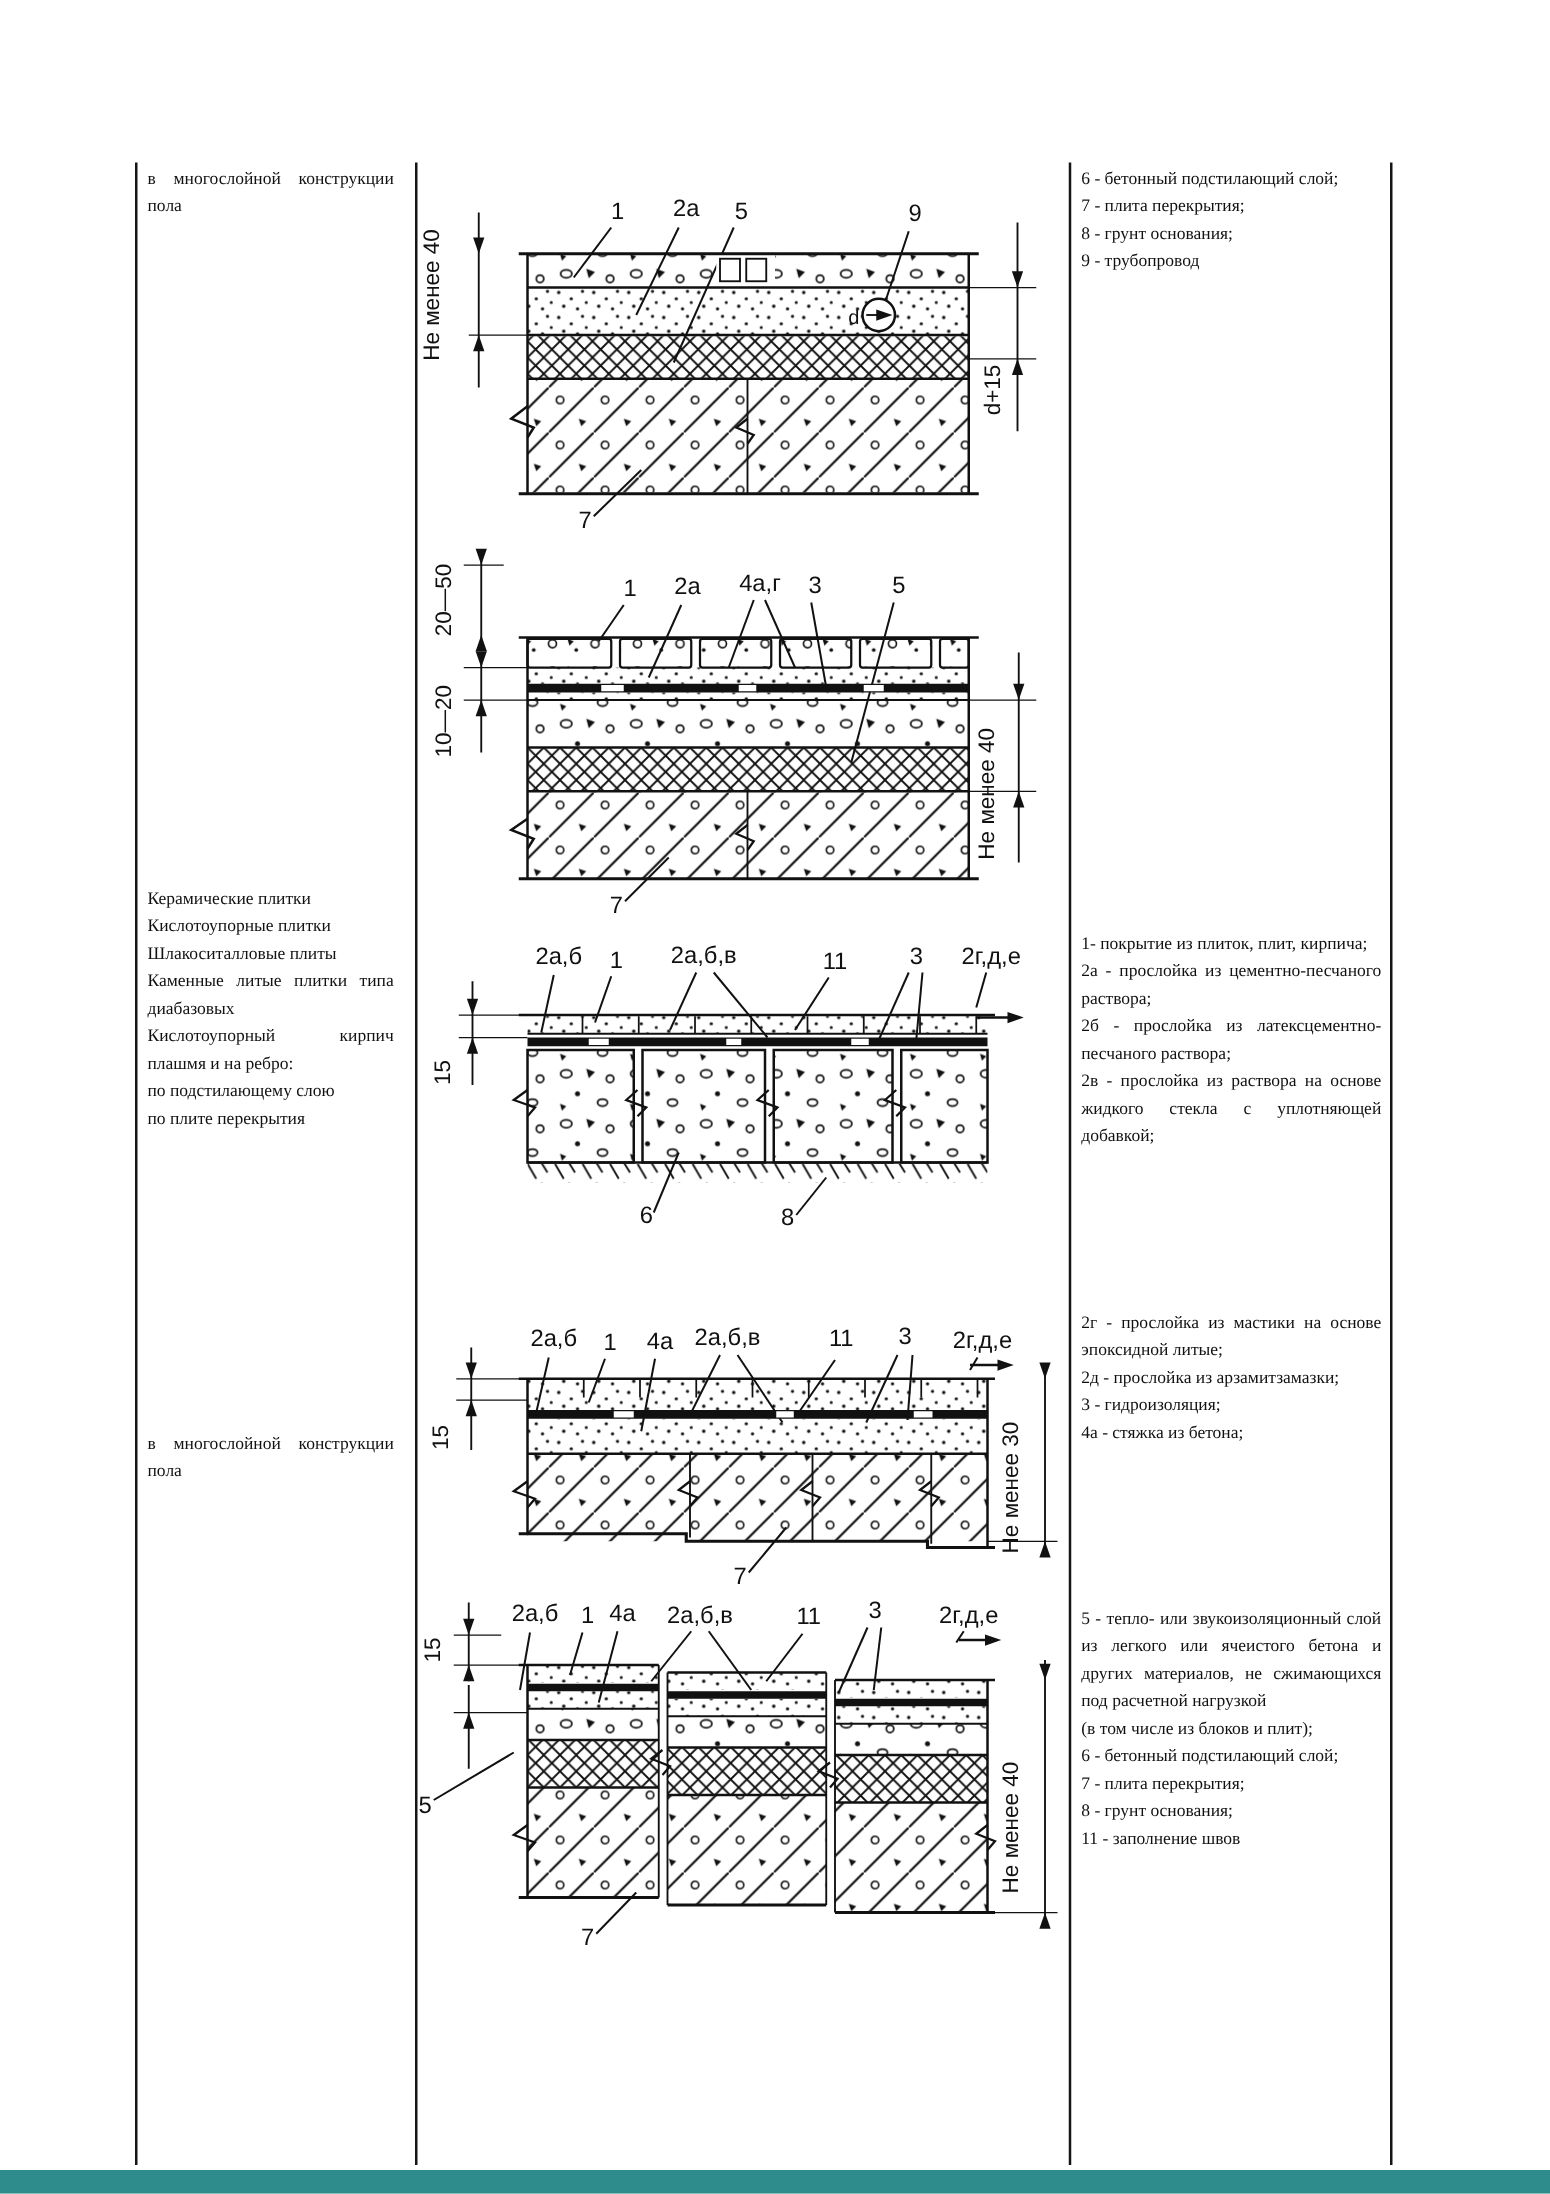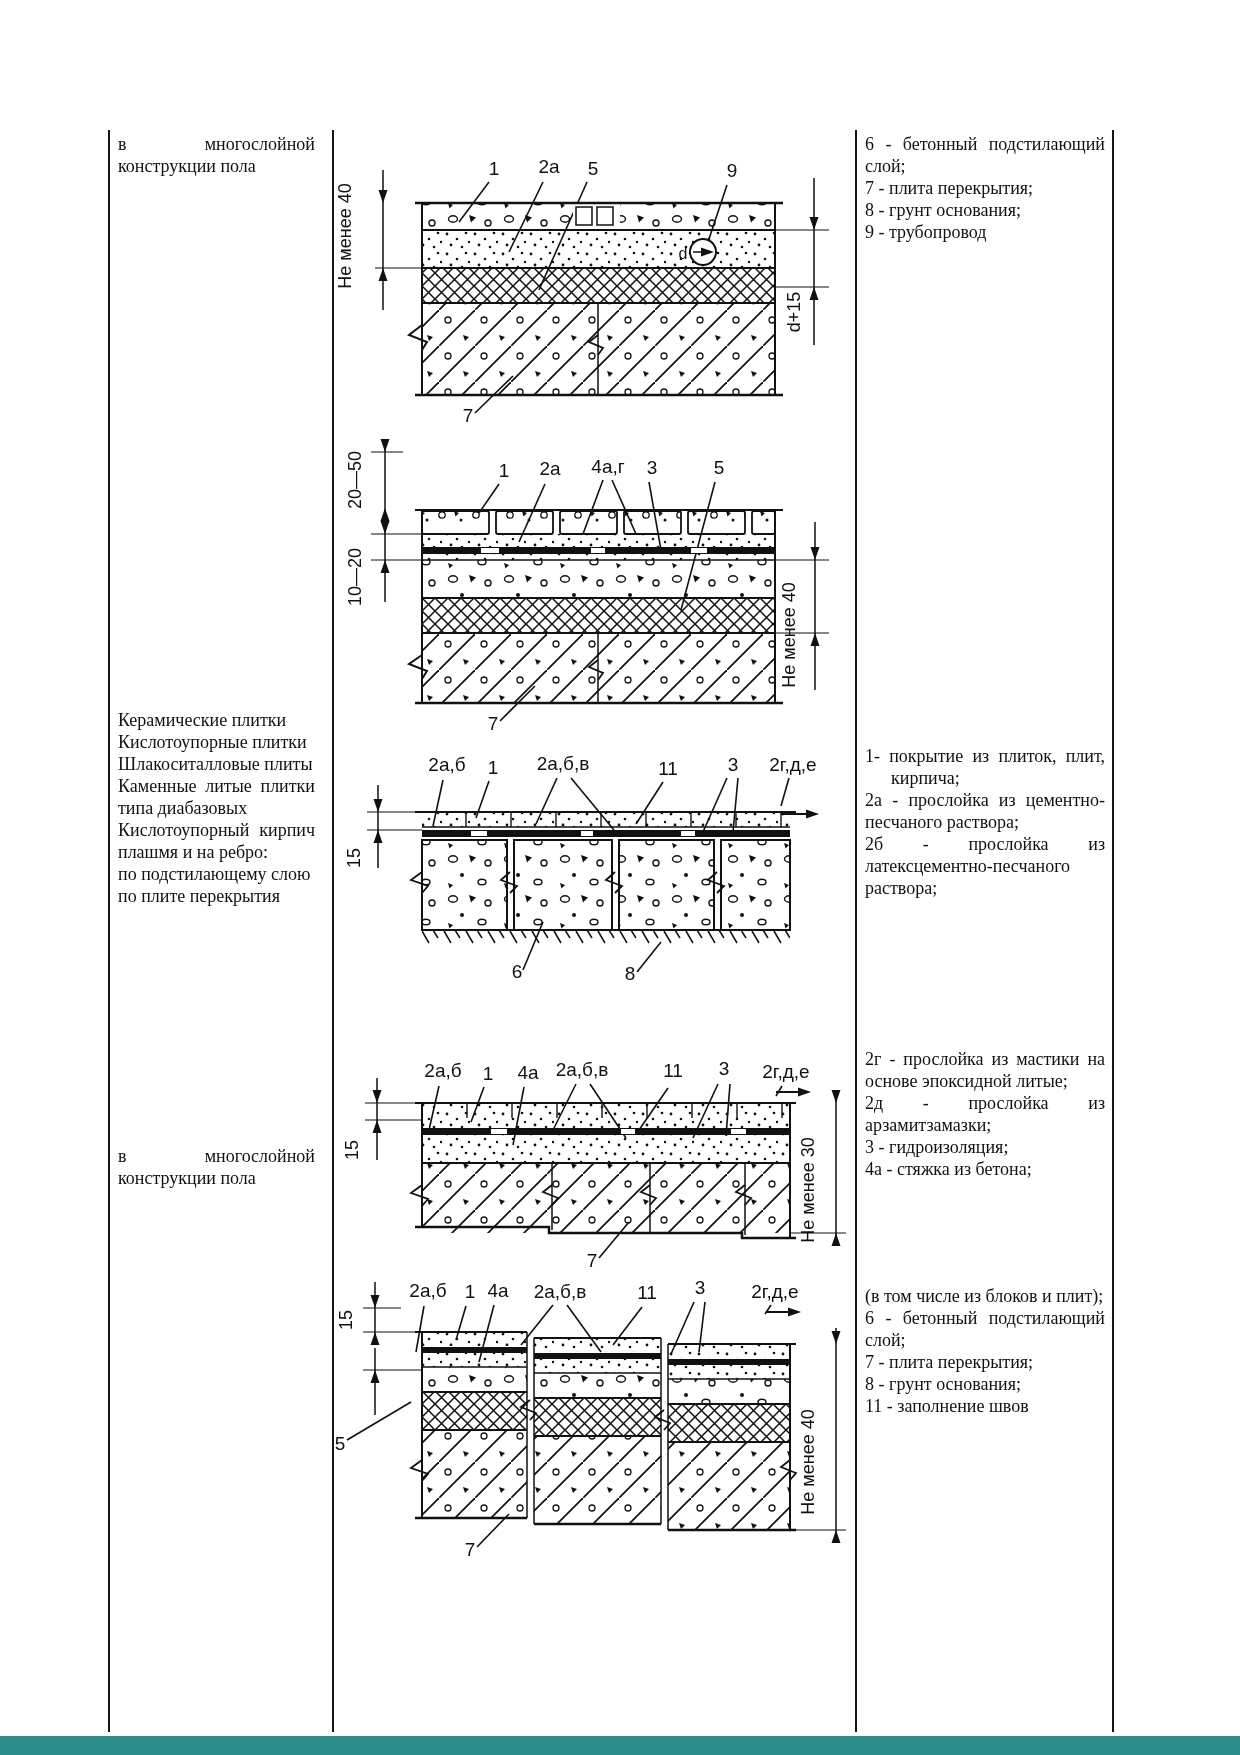--- a/index.html
+++ b/index.html
@@ -1,19 +1,19 @@
 <!DOCTYPE html>
 <html><head>
 <meta charset="utf-8">
 <style>
   *{margin:0;padding:0;box-sizing:border-box}
   html,body{width:1240px;height:1755px;background:#fff;position:relative;
             font-family:"Liberation Serif",serif;color:#111;overflow:hidden}
   .vline{position:absolute;width:2px;background:#151515}
-  .cell{position:absolute;font-size:18px;line-height:22px}
+  .cell{position:absolute;font-size:14px;line-height:22px}
   .cell p{text-align:justify}
   .cell p.hang{padding-left:26px;text-indent:-26px}
   #diagram-svg{position:absolute;left:331px;top:130px}
   svg text{font-family:"Liberation Sans",sans-serif;font-size:19px;fill:#111}
   svg text.dim{font-size:18px}
   svg text.small{font-size:16px}
   svg line,svg polyline,svg path.ln{stroke:#111;fill:none}
   #bottom-bar{position:absolute;left:0;top:1736px;width:1240px;height:19px}
 </style>
 </head>
@@ -43,28 +43,30 @@
 <div class="cell" style="left:865px;top:133px;width:240px">
   <p>6 - бетонный подстилающий слой;</p>
   <p>7 - плита перекрытия;</p>
   <p>8 - грунт основания;</p>
   <p>9 - трубопровод</p>
 </div>
 <div class="cell" style="left:865px;top:745px;width:240px">
   <p class="hang">1- покрытие из плиток, плит, кирпича;</p>
   <p>2а - прослойка из цементно-песчаного раствора;</p>
   <p>2б - прослойка из латексцементно-песчаного раствора;</p>
+  <p>2в - прослойка из раствора на основе жидкого стекла с уплотняющей добавкой;</p>
 </div>
 <div class="cell" style="left:865px;top:1048px;width:240px">
   <p>2г - прослойка из мастики на основе эпоксидной литые;</p>
   <p>2д - прослойка из арзамитзамазки;</p>
   <p>3 - гидроизоляция;</p>
   <p>4а - стяжка из бетона;</p>
 </div>
 <div class="cell" style="left:865px;top:1285px;width:240px">
+  <p>5 - тепло- или звукоизоляционный слой из легкого или ячеистого бетона и других материалов, не сжимающихся под расчетной нагрузкой</p>
   <p>(в том числе из блоков и плит);</p>
   <p>6 - бетонный подстилающий слой;</p>
   <p>7 - плита перекрытия;</p>
   <p>8 - грунт основания;</p>
   <p>11 - заполнение швов</p>
 </div>
 
 <svg id="diagram-svg" width="524" height="1490" viewBox="0 0 524 1490">
   <defs>
     <pattern id="patAgg" width="56" height="40" patternUnits="userSpaceOnUse">

